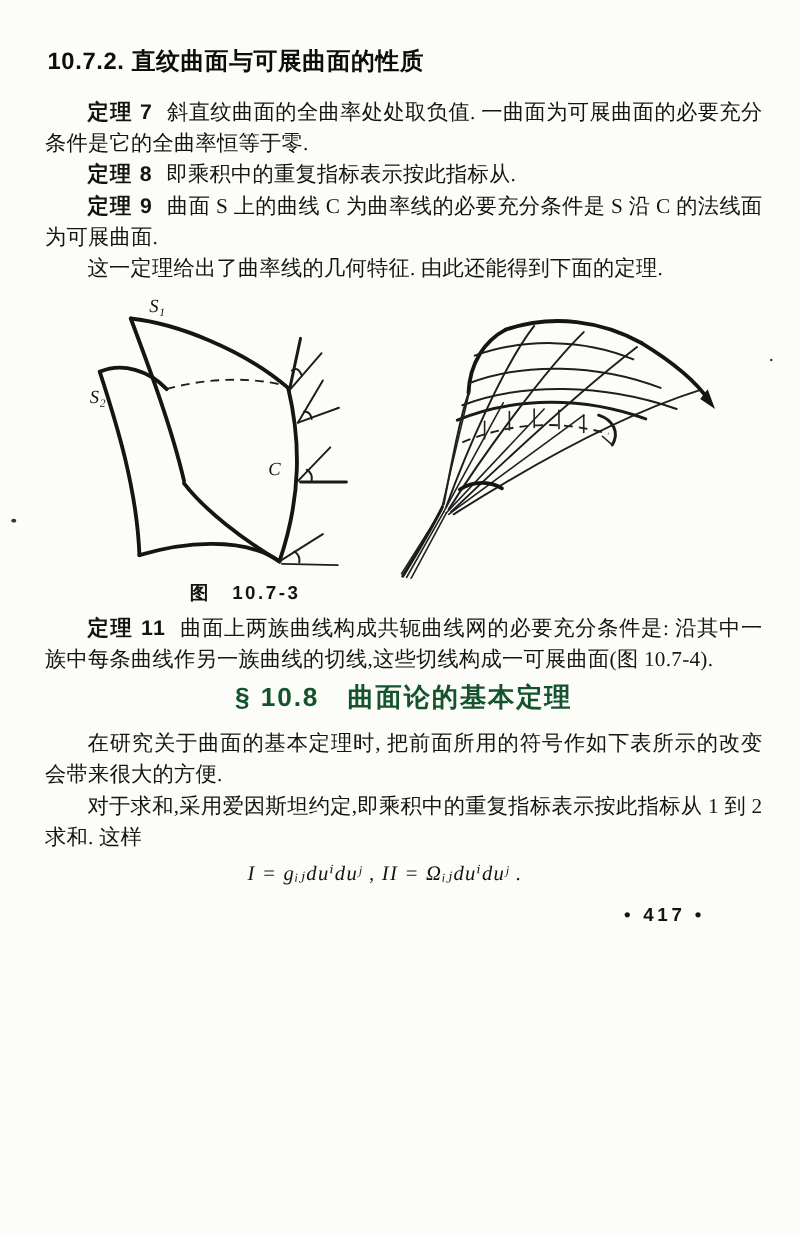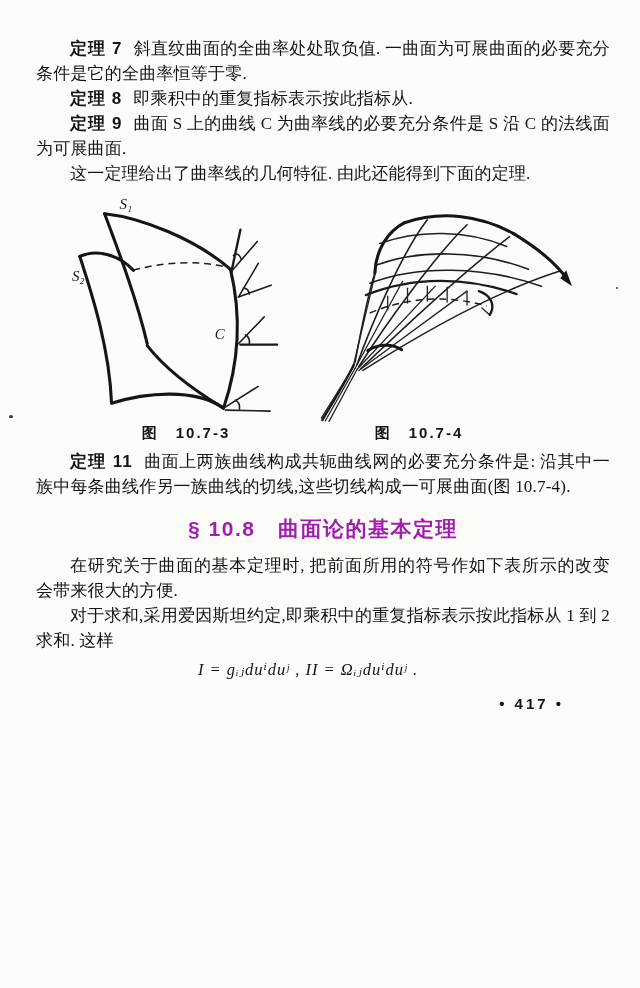--- a/index.html
+++ b/index.html
@@ -36,26 +36,26 @@
     display:flex;justify-content:space-between;align-items:flex-start;
     margin:6px 0 6px -6px;
   }
   figure{margin:0;padding:0;}
   figure svg{display:block;}
   figcaption{
     font-size:15px;font-weight:700;text-align:center;
     font-family:"Liberation Sans","DejaVu Sans",sans-serif;
     letter-spacing:2px;position:relative;margin-top:2px;
   }
-  figcaption.f3{left:12px;}
+  figcaption.f3{left:22px;}
   figcaption.f4{left:-48px;}
   h2.chapter{
     text-align:center;font-size:21px;font-weight:800;
     font-family:"Liberation Sans","DejaVu Sans",sans-serif;
-    margin:16px 0 10px 0;letter-spacing:1.5px;color:#a21caf;
+    margin:4px 0 10px 0;letter-spacing:1.5px;color:#14532d;
   }
   h3.subsec{
     font-size:19px;font-weight:700;margin:14px 0 10px 2px;
     font-family:"Liberation Sans","DejaVu Sans",sans-serif;
     letter-spacing:0.5px;
   }
   .formula{
     text-align:center;font-style:italic;font-size:16.5px;
     margin:7px 30px 0 0;letter-spacing:1px;font-weight:400;
   }
@@ -72,20 +72,21 @@
   svg .thin{stroke:#1e1e1e;stroke-width:1.6;fill:none;stroke-linecap:round;}
   svg .hair{stroke:#222;stroke-width:1.3;fill:none;stroke-linecap:round;}
   svg .dash{stroke:#1e1e1e;stroke-width:1.5;fill:none;stroke-dasharray:7 5;}
   svg text{fill:#111;font-family:"Liberation Serif","DejaVu Serif",serif;font-style:italic;}
 </style>
 </head>
 <body>
 
 <div class="page">
 
+  <h1 class="sec">10.7.2. 直纹曲面与可展曲面的性质</h1>
 
 
 
   <p class="body"><span class="thm">定理 7</span><span>斜直纹曲面的全曲率处处取负值.  一曲面为可展曲面的必要充分条件是它的全曲率恒等于零.</span></p>
 
   <p class="body"><span class="thm">定理 8</span><span>即乘积中的重复指标表示按此指标从.</span></p>
 
   <p class="body"><span class="thm">定理 9</span><span>曲面 S 上的曲线 C 为曲率线的必要充分条件是 S 沿 C 的法线面为可展曲面.</span></p>
 
   <p class="body"><span>这一定理给出了曲率线的几何特征. 由此还能得到下面的定理.</span></p>
@@ -166,21 +167,20 @@
           <path class="hair" d="M37,178 L85,90"></path>
           <path class="hair" d="M39,179 L118,95"></path>
           <path class="hair" d="M41,180 L150,100"></path>
           <path class="hair" d="M35,177 L3,228"></path>
           <path class="hair" d="M37,178 L7,231"></path>
           <path class="hair" d="M39,179 L10,233"></path>
           <path class="med" d="M36,174 C26,194 15,212 4,230"></path>
           <path class="bold" d="M50,160 C62,152 76,154 84,159"></path>
         </g>
       </svg>
-      <figcaption class="f4">图　10.7-4</figcaption>
     </figure>
 
   </div>
 
   <p class="body"><span class="thm">定理 11</span><span>曲面上两族曲线构成共轭曲线网的必要充分条件是: 沿其中一族中每条曲线作另一族曲线的切线,这些切线构成一可展曲面(图 10.7-4).</span></p>
 
   <h2 class="chapter">§ 10.8　曲面论的基本定理</h2>
 
 
   <p class="body"><span>在研究关于曲面的基本定理时, 把前面所用的符号作如下表所示的改变会带来很大的方便.</span></p>

